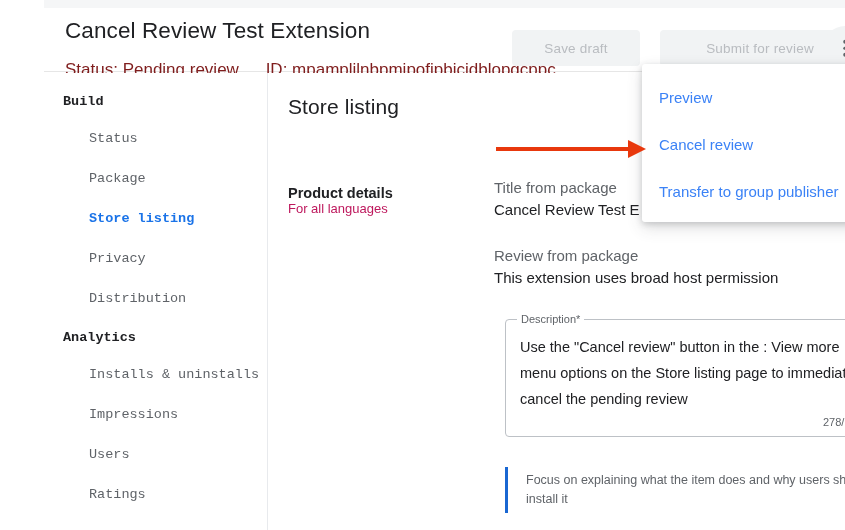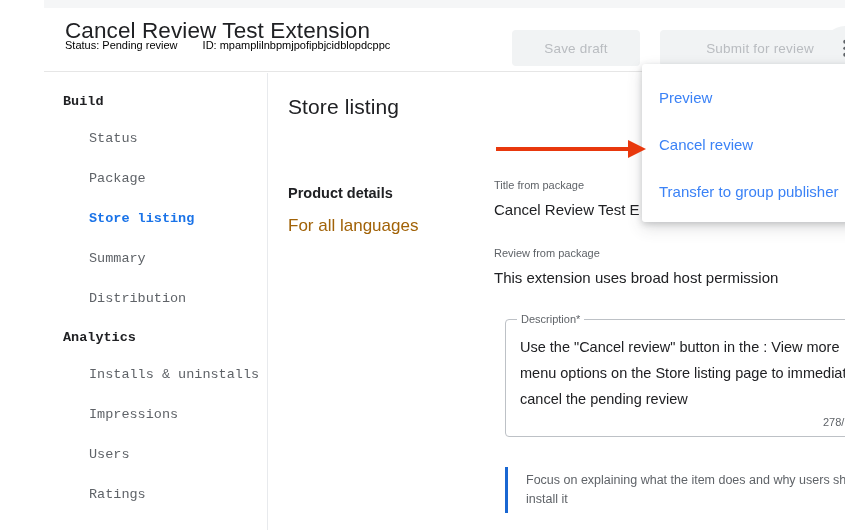--- a/index.html
+++ b/index.html
@@ -22,22 +22,22 @@
     position: absolute; top: 8px; left: 0; width: 845px; height: 64px;
     background: #ffffff;
     border-bottom: 1px solid #e6e6e6;
   }
   .ext-title {
     position: absolute; left: 21px; top: 10px;
     font-size: 22.5px; font-weight: 400; color: #202124;
     letter-spacing: 0.1px; white-space: nowrap;
   }
   .meta-row {
-    position: absolute; left: 21px; top: 31px;
-    font-size: 11px; color: #000000; white-space: nowrap;
+    position: absolute; left: 21px; top: 52px;
+    font-size: 17px; color: #7f1d1d; white-space: nowrap;
   }
   .meta-status { display: inline-block; }
   .meta-id { display: inline-block; margin-left: 22px; }
 
   .hdr-btn {
     position: absolute; top: 22px; height: 36px;
     border: none; border-radius: 4px;
     background: #f1f3f4; color: #b9bcc0;
     font-family: "Liberation Sans", sans-serif;
     font-size: 13.5px; letter-spacing: 0.2px;
@@ -93,27 +93,27 @@
   .content { position: absolute; left: 224px; top: 73px; width: 621px; height: 457px; background: #fff; }
   .page-title {
     position: absolute; left: 20px; top: 22px;
     font-size: 21px; color: #202124; font-weight: 400; letter-spacing: .1px;
   }
   .section-label {
     position: absolute; left: 20px; top: 112px;
     font-size: 14.5px; font-weight: 700; color: #202124;
   }
   .section-sub {
-    position: absolute; left: 20px; top: 143px;
-    font-size: 17px; color: #a16207;
+    position: absolute; left: 20px; top: 128px;
+    font-size: 13px; color: #be185d;
   }
 
   .fields { position: absolute; left: 226px; top: 0; width: 395px; }
 
-  .field-caption { font-size: 11px; color: #5f6368; }
+  .field-caption { font-size: 15px; color: #5f6368; }
   .field-value { font-size: 15px; color: #202124; white-space: nowrap; }
 
   .title-caption { position: absolute; left: 0; top: 106px; }
   .title-value   { position: absolute; left: 0; top: 128px; }
   .summary-caption { position: absolute; left: 0; top: 174px; }
   .summary-value   { position: absolute; left: 0; top: 196px; }
 
   
   .desc-box {
     position: absolute; left: 11px; top: 246px;
@@ -183,21 +183,21 @@
     <div class="menu-item">Preview</div>
     <div class="menu-item">Cancel review</div>
     <div class="menu-item">Transfer to group publisher</div>
   </div>
 
   <div class="sidebar">
     <div class="nav-group-title">Build</div>
     <div class="nav-item">Status</div>
     <div class="nav-item">Package</div>
     <div class="nav-item active">Store listing</div>
-    <div class="nav-item">Summary</div>
+    <div class="nav-item">Privacy</div>
     <div class="nav-item">Distribution</div>
 
     <div class="nav-group-title" style="margin-top:8px;">Analytics</div>
     <div class="nav-item">Installs &amp; uninstalls</div>
     <div class="nav-item">Impressions</div>
     <div class="nav-item">Users</div>
     <div class="nav-item">Ratings</div>
   </div>
 
   <div class="content">

